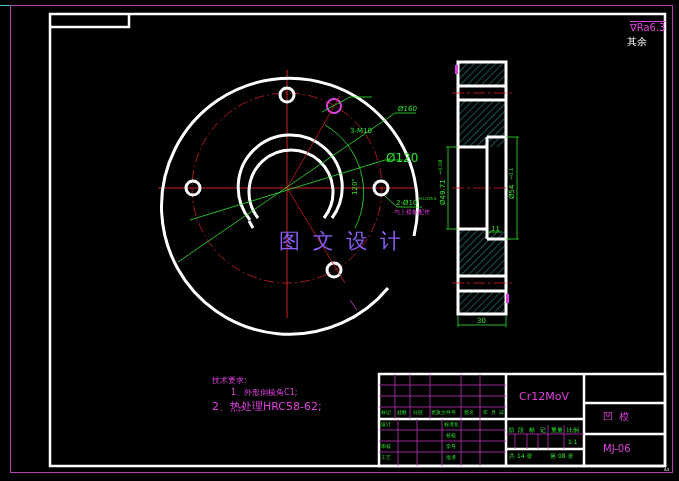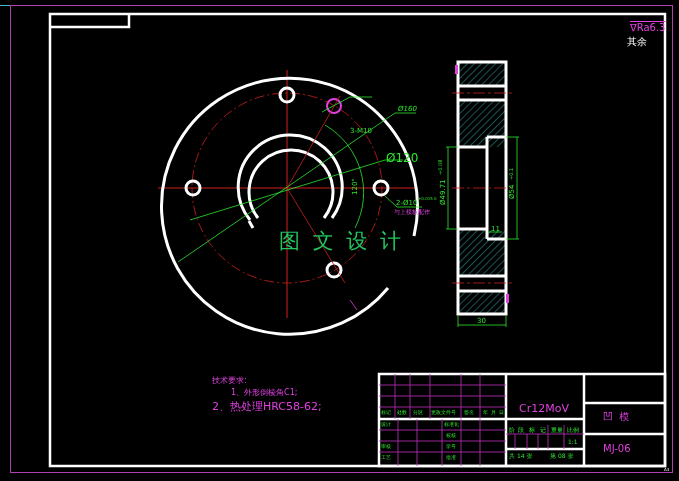--- a/index.html
+++ b/index.html
@@ -129,42 +129,42 @@
       <line x1="538" y1="434" x2="538" y2="449"></line>
       <line x1="548" y1="425" x2="548" y2="449"></line>
       <line x1="564" y1="425" x2="564" y2="449"></line>
     </g>
   </g>
 </svg>
 
 <div class="abs" style="left:607px;top:37px;font-size:10px;color:#fff;margin-left:20px;">其余</div>
 <div class="abs" style="left:630px;top:23px;font-size:10px;color:#e040e0;text-decoration:overline;">∇<span>Ra6.3</span></div>
 
-<div class="abs" style="left:279px;top:231px;font-size:21px;color:#22c55e;letter-spacing:3px;font-family:'DejaVu Serif', serif;">图 文 设 计</div>
+<div class="abs" style="left:279px;top:231px;font-size:21px;color:#8b5cf6;letter-spacing:3px;font-family:'DejaVu Serif', serif;">图 文 设 计</div>
 
 <div class="abs" style="left:350px;top:92px;font-size:7px;color:#2fe82f;margin-top:36px;">3-M10</div>
 <div class="abs" style="left:398px;top:106px;font-size:7px;color:#2fe82f;font-style:italic;">Ø160</div>
 <div class="abs" style="left:386px;top:152px;font-size:12px;color:#2fe82f;">Ø120</div>
 <div class="abs" style="left:352px;top:195px;font-size:7px;color:#2fe82f;transform:rotate(-90deg);transform-origin:left top;">120°</div>
 <div class="abs" style="left:396px;top:200px;font-size:7px;color:#2fe82f;">2-Ø10</div>
 <div class="abs" style="left:418px;top:197px;font-size:4px;color:#2fe82f;">+0.015 0</div>
 <div class="abs" style="left:394px;top:209px;font-size:6px;color:#e040e0;">与上模板配作</div>
 
 <div class="abs" style="left:440px;top:205px;font-size:7px;color:#2fe82f;transform:rotate(-90deg);transform-origin:left top;">Ø49.71</div>
 <div class="abs" style="left:438px;top:175px;font-size:5px;color:#2fe82f;transform:rotate(-90deg);transform-origin:left top;">+0.08</div>
 <div class="abs" style="left:509px;top:199px;font-size:7px;color:#2fe82f;transform:rotate(-90deg);transform-origin:left top;">Ø54</div>
 <div class="abs" style="left:509px;top:180px;font-size:5px;color:#2fe82f;transform:rotate(-90deg);transform-origin:left top;">+0.1</div>
 <div class="abs" style="left:491px;top:226px;font-size:7px;color:#2fe82f;">11</div>
 <div class="abs" style="left:477px;top:318px;font-size:7px;color:#2fe82f;">30</div>
 
 <div class="abs" style="left:212px;top:377px;font-size:8px;color:#e040e0;">技术要求:</div>
 <div class="abs" style="left:212px;top:389px;font-size:8px;color:#e040e0;margin-left:19px;">1、外形倒棱角C1;</div>
 <div class="abs" style="left:212px;top:401px;font-size:11px;color:#e040e0;">2、热处理HRC58-62;</div>
 
-<div class="abs" style="left:519px;top:391px;font-size:11px;color:#e040e0;margin-top:12px;">Cr12MoV</div>
+<div class="abs" style="left:519px;top:391px;font-size:11px;color:#e040e0;">Cr12MoV</div>
 <div class="abs" style="left:603px;top:412px;font-size:10px;color:#e040e0;white-space:pre;">凹  模</div>
 <div class="abs" style="left:603px;top:444px;font-size:10px;color:#e040e0;">MJ-06</div>
 <div class="abs" style="left:568px;top:439px;font-size:6px;color:#2fe82f;">1:1</div>
 <div class="abs" style="left:509px;top:453px;font-size:6px;color:#2fe82f;">共 14 张</div>
 <div class="abs" style="left:550px;top:453px;font-size:6px;color:#2fe82f;">第 08 张</div>
 
 <div class="cell-text" style="left:509px;top:427px;">阶</div>
 <div class="cell-text" style="left:518px;top:427px;">段</div>
 <div class="cell-text" style="left:529px;top:427px;">标</div>
 <div class="cell-text" style="left:540px;top:427px;">记</div>

